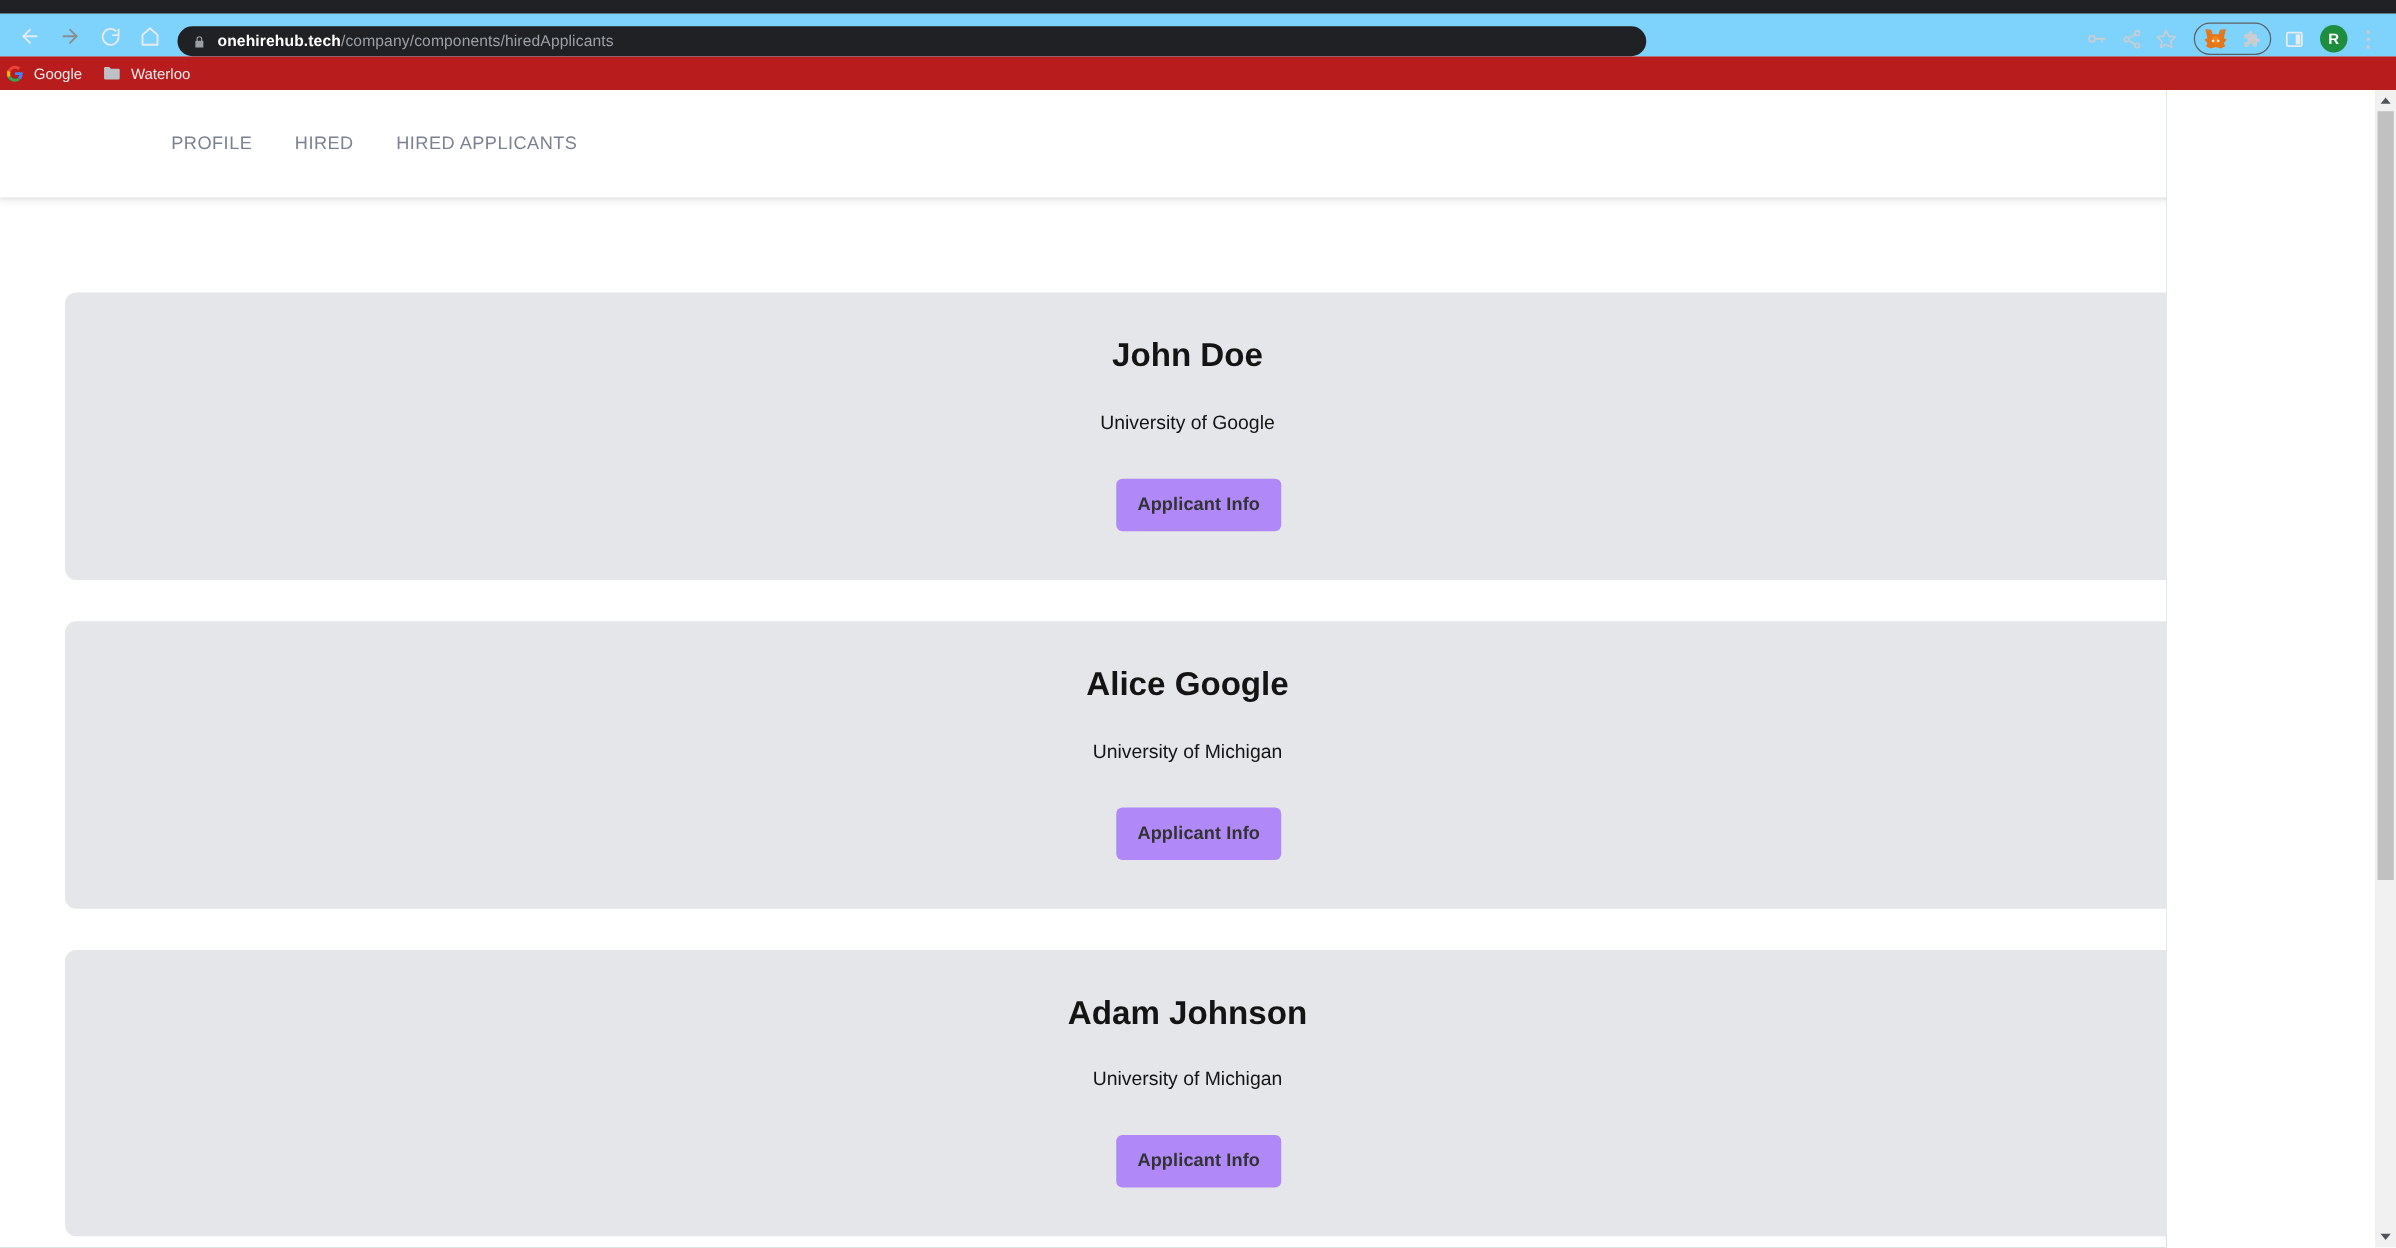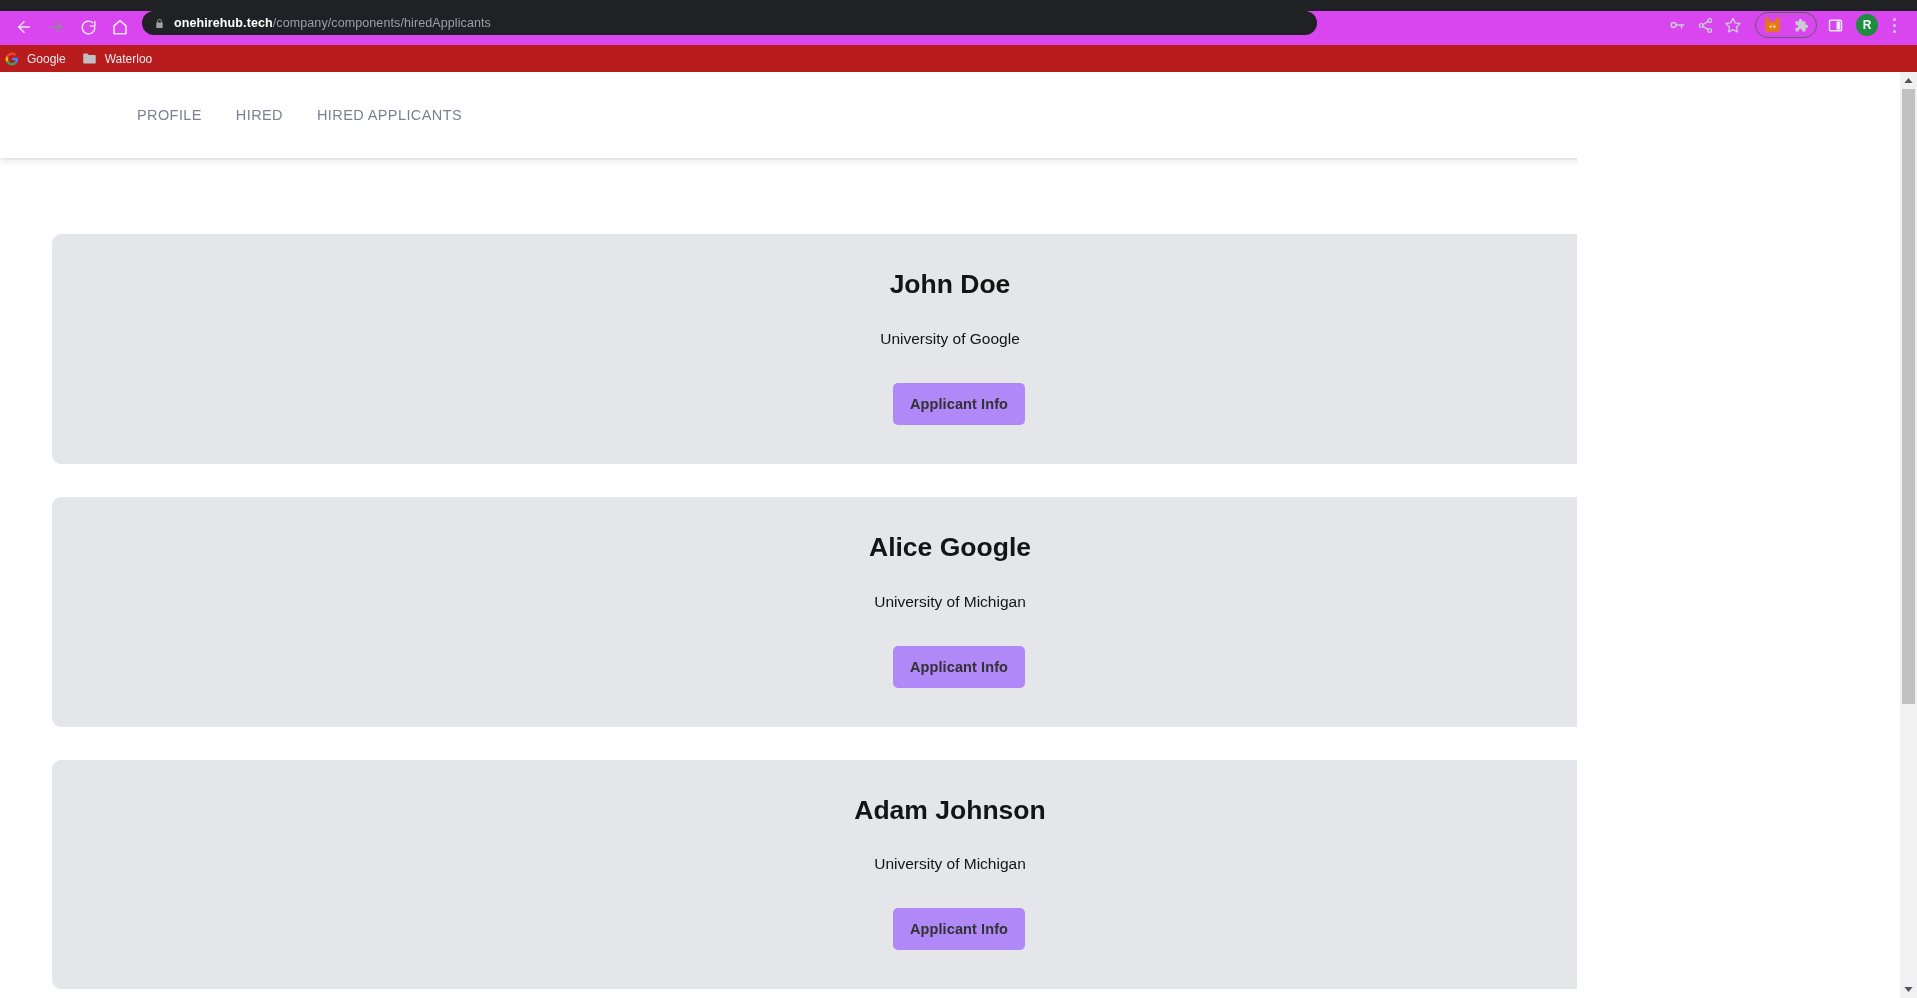--- a/index.html
+++ b/index.html
@@ -22,23 +22,23 @@
   }
 
   .tabstrip {
     height: 11px;
     background: #202124;
     width: 100%;
   }
 
   .toolbar {
     height: 34px;
-    background: #d946ef;
-    display: flex;
-    align-items: flex-start;
+    background: #7dd3fc;
+    display: flex;
+    align-items: flex-end;
     padding: 0 8px;
     position: relative;
   }
 
   .nav-btn {
     width: 32px;
     height: 32px;
     display: flex;
     align-items: center;
     justify-content: center;
@@ -136,21 +136,21 @@
     margin-left: 7px;
     white-space: nowrap;
   }
   .bm .ico { width: 16px; height: 16px; display:flex; align-items:center; justify-content:center; flex:0 0 auto;}
 
   
   .viewport {
     position: absolute;
     top: 72px;
     left: 0;
-    width: 1577px;
+    width: 1733px;
     height: 926px;
     background: #15803d;
     overflow: hidden;
   }
 
   .page {
     position: absolute;
     top: 0; left: 0;
     width: 1900px;
     background: #fff;

